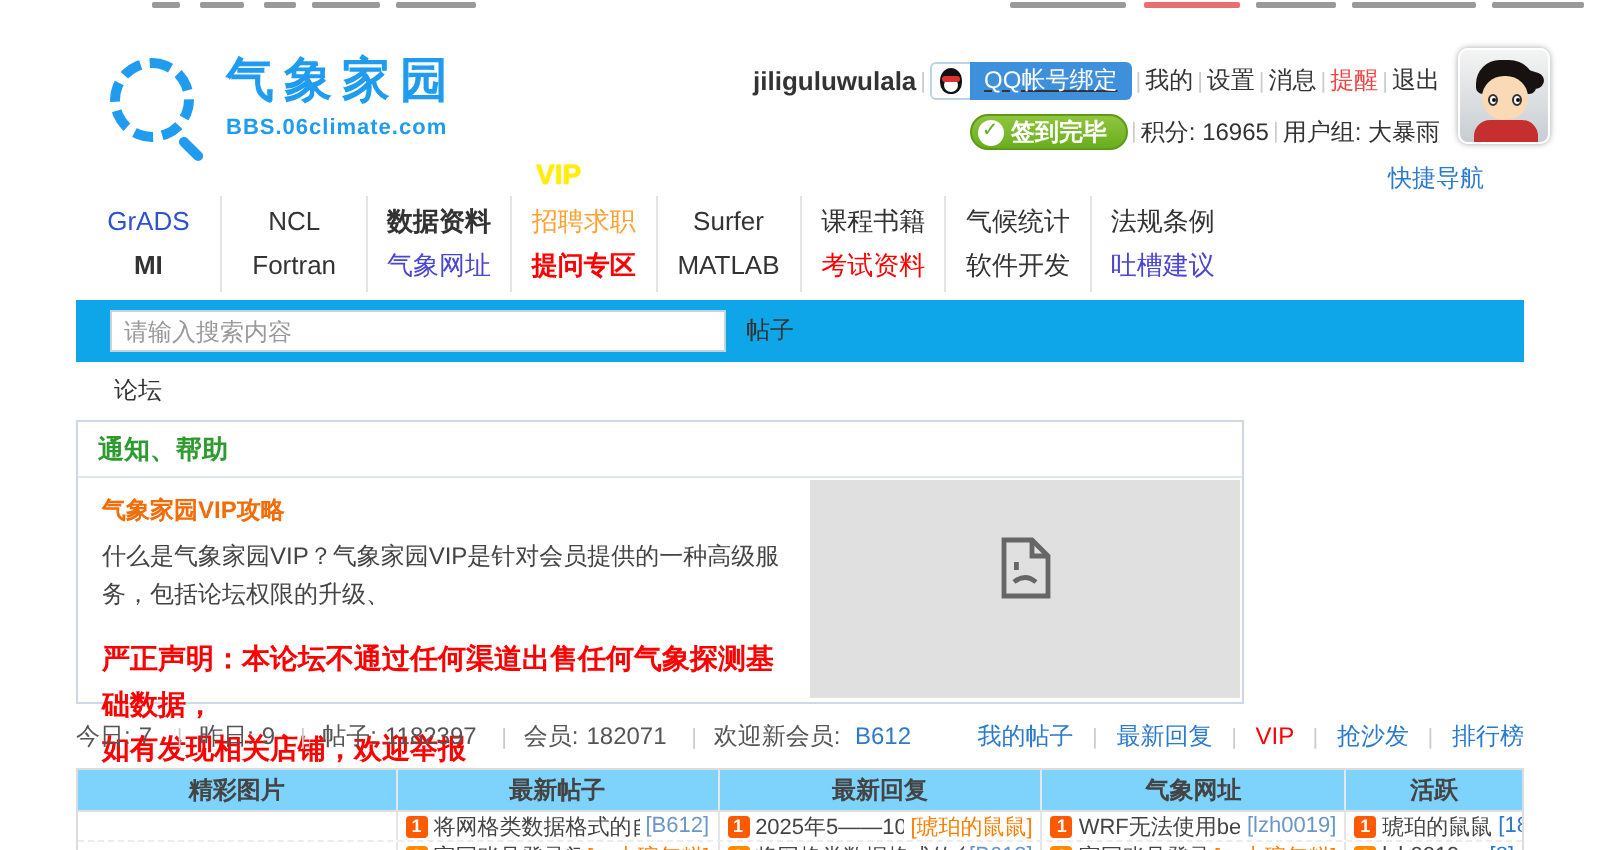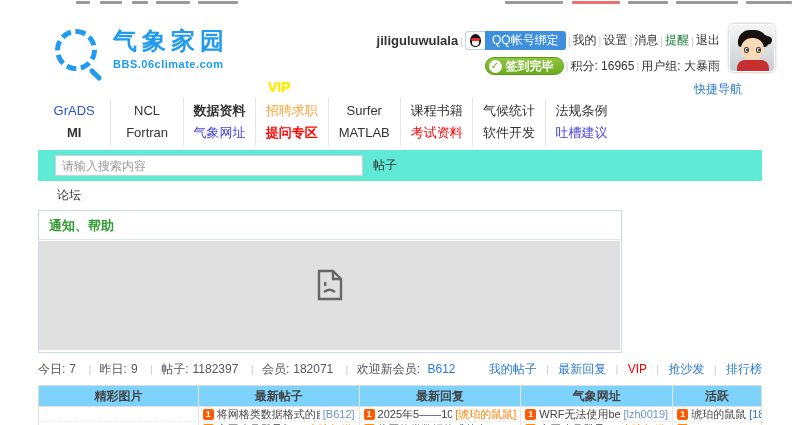--- a/index.html
+++ b/index.html
@@ -21,21 +21,21 @@
   .logo-handle { position:absolute; right:-2px; bottom:-2px; width:15px; height:5px; background:#1f9bf0;
     border-radius:3px; transform:rotate(45deg); }
   .logo-title { color:#1f9bf0; font-size:24px; font-weight:bold; letter-spacing:5px; line-height:1; }
   .logo-sub { color:#1f9bf0; font-size:11px; font-weight:bold; letter-spacing:0.5px; margin-top:5px; }
 
   .userblock { position:absolute; right:80px; top:26px; text-align:right; white-space:nowrap; }
   .urow { display:flex; align-items:center; justify-content:flex-end; gap:2px; font-size:12px; color:#333; }
   .urow + .urow { margin-top:7px; }
   .uname { font-weight:bold; font-size:13px; color:#333; }
   .sep { color:#ccc; font-size:11px; }
-  .qq-badge { display:inline-flex; align-items:stretch; height:19px; }
+  .qq-badge { display:inline-flex; align-items:stretch; height:19px;text-decoration:underline; }
   .qq-left { display:flex; align-items:center; justify-content:center; width:20px; background:#fff;
     border:1px solid #bcd3e8; border-right:none; border-radius:3px 0 0 3px; }
   .penguin { position:relative; width:11px; height:13px; background:#111; border-radius:50% 50% 45% 45%; }
   .penguin:before { content:""; position:absolute; left:2px; top:5px; width:7px; height:7px;
     background:#fff; border-radius:50%; }
   .penguin:after { content:""; position:absolute; left:1px; top:4px; width:9px; height:3px;
     background:#e03131; border-radius:2px; }
   .qq-right { display:flex; align-items:center; background:#3f90dc; color:#fff; font-size:12px;
     padding:0 7px; border-radius:0 3px 3px 0; }
   .sign-badge { display:inline-flex; align-items:center; gap:4px; height:18px; padding:0 9px 0 3px;
@@ -69,21 +69,21 @@
   .navcol { width:72.4px; text-align:center; padding:2px 0; border-left:1px solid #e4e4e4; }
   .navcol:first-child { border-left:none; }
   .navcol a { display:block; font-size:13px; line-height:22px; color:#333; white-space:nowrap; }
   .navcol a.blue { color:#2d52cc; }
   .navcol a.violet { color:#4a45d2; }
   .navcol a.orange { color:#ffa133; }
   .navcol a.red { color:#f00; }
   .navcol a.bold { font-weight:bold; }
 
   
-  .searchband { width:724px; margin:4px 0 0 38px; height:31px; background:#5eead4;
+  .searchband { width:724px; margin:4px 0 0 38px; height:31px; background:#0ea5e9;
     display:flex; align-items:center; padding-left:17px; gap:10px; }
   .searchband input { width:308px; height:21px; border:1px solid #c6d2df; font-size:12px;
     padding:0 6px; color:#333; background:#fff; outline:none; }
   .searchband input::placeholder { color:#999; }
   .scope { font-size:12px; color:#333; }
 
   
   .breadcrumb { margin:6px 0 0 57px; font-size:12px; color:#333; height:16px; }
 
   
@@ -168,21 +168,21 @@
           </span>
         <span class="qq-right">QQ帐号绑定</span>
       </span>
       <span class="sep">|</span>
       <a style="color:#333">我的</a>
       <span class="sep">|</span>
       <a style="color:#333">设置</a>
       <span class="sep">|</span>
       <a style="color:#333">消息</a>
       <span class="sep">|</span>
-      <a style="color:#15803d">提醒</a>
+      <a style="color:#ef4444">提醒</a>
       <span class="sep">|</span>
       <a style="color:#333">退出</a>
     </div>
     <div class="urow">
       <span class="sign-badge">
         <span class="sign-check">✓</span>
         <span>签到完毕</span>
       </span>
       <span class="sep">|</span>
       <span>
@@ -253,20 +253,28 @@
 
 <div class="breadcrumb">
   <a style="color:#333">论坛</a>
 </div>
 
 <div class="notice">
   <div class="notice-head">
     <span>通知、帮助</span>
   </div>
   <div class="notice-body">
+    <div class="notice-left">
+      <div class="vip-title">气象家园VIP攻略</div>
+      <div class="vip-body">什么是气象家园VIP？气象家园VIP是针对会员提供的一种高级服务，包括论坛权限的升级、</div>
+      <div class="statement">
+        <div>严正声明：本论坛不通过任何渠道出售任何气象探测基础数据，</div>
+        <div>如有发现相关店铺，欢迎举报</div>
+      </div>
+    </div>
     <div class="imgbox">
       <svg width="28" height="32" viewBox="0 0 28 32">
         <path d="M3 2 h14 l8 8 v20 h-22 z" fill="none" stroke="#666" stroke-width="2.4"></path>
         <path d="M17 2 v8 h8" fill="none" stroke="#666" stroke-width="2.4"></path>
         <rect x="8" y="13" width="2.4" height="4" fill="#666"></rect>
         <path d="M8 23 q5.5 -4.5 11 0" fill="none" stroke="#666" stroke-width="2.4"></path>
       </svg>
     </div>
   </div>
 </div>

